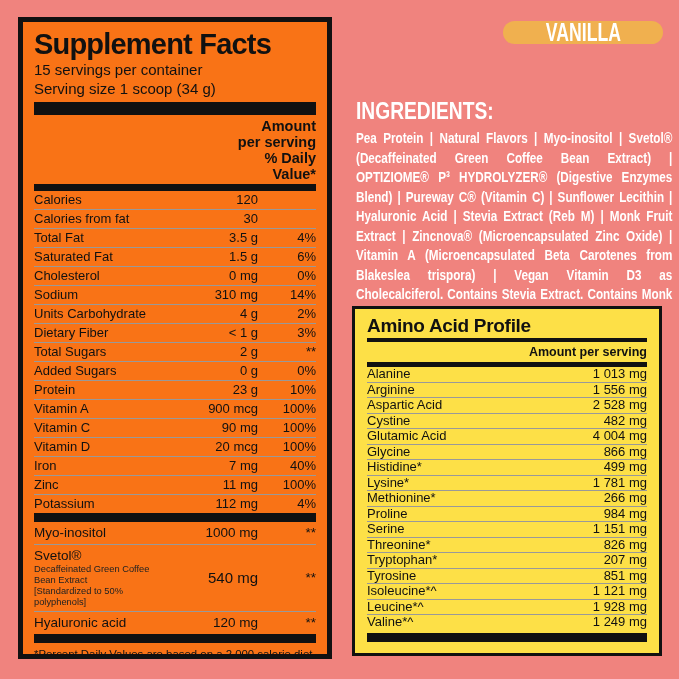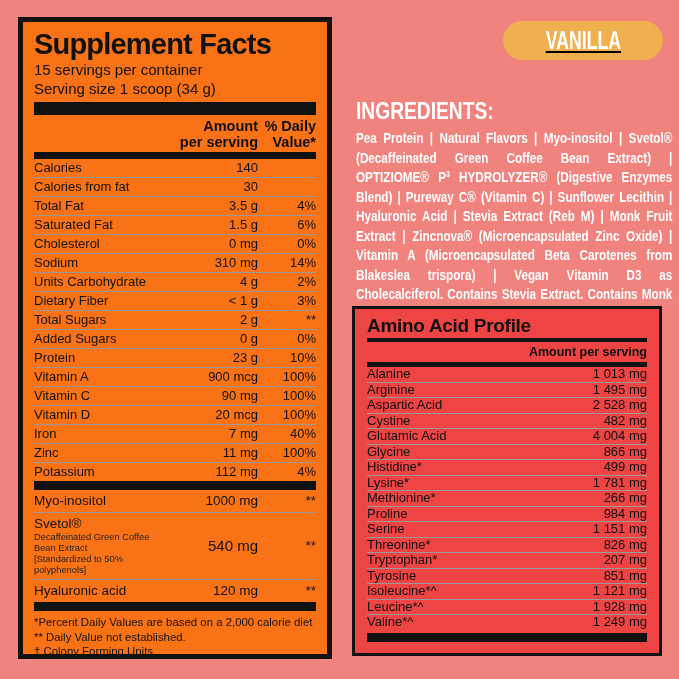--- a/index.html
+++ b/index.html
@@ -24,40 +24,40 @@
   }
   .sf-title {
     font-size: 29px; font-weight: bold; letter-spacing: -0.8px;
     line-height: 31px; white-space: nowrap;
   }
   .sf-serving { font-size: 15px; line-height: 19px; }
   .bar { background: #111111; width: 100%; }
   .bar-thick { height: 13px; margin-top: 4px; }
   .bar-med   { height: 7px; }
   .bar-sep   { height: 9px; }
-  .sf-colhead { display: flex; align-items: flex-end; padding: 3px 0 2px 0; }
+  .sf-colhead { display: flex; align-items: flex-end; padding: 3px 0 2px 0; flex-direction: column; }
   .sf-colhead .spacer { flex: 1; }
   .sf-colhead .amt-head { width: 96px; text-align: right; font-weight: bold; font-size: 14.5px; line-height: 16px; }
   .sf-colhead .dv-head  { width: 58px; text-align: right; font-weight: bold; font-size: 14.5px; line-height: 16px; }
   .sf-row { display: flex; align-items: flex-start; padding: 2px 0; border-top: 1px solid #999999; font-size: 13px; line-height: 14px; }
   .sf-table .sf-row:first-of-type { border-top: none; }
   .sf-name { flex: 1; text-align: left; }
   .sf-amt  { width: 92px; text-align: right; }
   .sf-dv   { width: 58px; text-align: right; }
   .sf-xrow { border-top: 1px solid #999999; padding: 3px 0; display: flex; align-items: flex-start; font-size: 13.5px; line-height: 16px; }
   .sf-xrow:first-of-type { border-top: none; }
   .sf-xname { flex: 1; }
   .sf-xsub { font-size: 9.3px; line-height: 11px; color: #222222; font-weight: normal; }
   .sf-footnotes { margin-top: 4px; font-size: 11.4px; line-height: 14.5px; }
 
   
   .badge {
     position: absolute; left: 503px; top: 21px;
-    width: 160px; height: 39px; border-radius: 20px;
-    display: flex; align-items: center; justify-content: center; text-decoration: underline;
+    width: 160px; height: 23px; border-radius: 20px;
+    display: flex; align-items: center; justify-content: center;
   }
   .badge span {
     color: #FFFFFF; font-weight: bold; font-size: 26px;
     transform: scaleX(0.68); letter-spacing: 0px; white-space: nowrap;
   }
 
   
   .ing-title {
     position: absolute; left: 356px; top: 98px;
     color: #FFFFFF; font-weight: bold; font-size: 24px; line-height: 26px;
@@ -68,21 +68,21 @@
     width: 419px; transform: scaleX(0.755); transform-origin: 0 0;
     color: #FFFFFF; font-weight: bold; font-size: 15.5px; line-height: 19.5px;
     text-align: justify;
   }
 
   
   .aa-box {
     position: absolute; left: 352px; top: 306px;
     width: 310px; height: 350px;
     box-sizing: border-box;
-    background: #ef4444;
+    background: #fde047;
     border: 3px solid #111111;
     padding: 6px 12px;
     color: #111111;
     overflow: hidden;
   }
   .aa-title { font-size: 19px; font-weight: bold; letter-spacing: -0.3px; line-height: 21px; }
   .aa-bar1 { height: 4px; background: #111111; margin: 2px 0 1px 0; }
   .aa-colhead { text-align: right; font-weight: bold; font-size: 12.5px; line-height: 16px; padding: 1px 0 2px 0; }
   .aa-bar2 { height: 5px; background: #111111; }
   .aa-row { display: flex; align-items: baseline; padding: 1px 0; border-top: 1px solid #999999; font-size: 13px; line-height: 12.5px; }
@@ -114,21 +114,21 @@
         <span>Value*</span>
       </span>
     </div>
 
     <div class="bar bar-med"></div>
 
     <div class="sf-table">
 
         <div class="sf-row">
           <span class="sf-name">Calories</span>
-          <span class="sf-amt">140</span>
+          <span class="sf-amt">120</span>
           <span class="sf-dv"></span>
         </div>
 
         <div class="sf-row">
           <span class="sf-name">Calories from fat</span>
           <span class="sf-amt">30</span>
           <span class="sf-dv"></span>
         </div>
 
         <div class="sf-row">
@@ -273,21 +273,21 @@
 
     <div class="aa-table">
 
         <div class="aa-row">
           <span class="aa-name">Alanine</span>
           <span class="aa-amt">1 013 mg</span>
         </div>
 
         <div class="aa-row">
           <span class="aa-name">Arginine</span>
-          <span class="aa-amt">1 495 mg</span>
+          <span class="aa-amt">1 556 mg</span>
         </div>
 
         <div class="aa-row">
           <span class="aa-name">Aspartic Acid</span>
           <span class="aa-amt">2 528 mg</span>
         </div>
 
         <div class="aa-row">
           <span class="aa-name">Cystine</span>
           <span class="aa-amt">482 mg</span>

